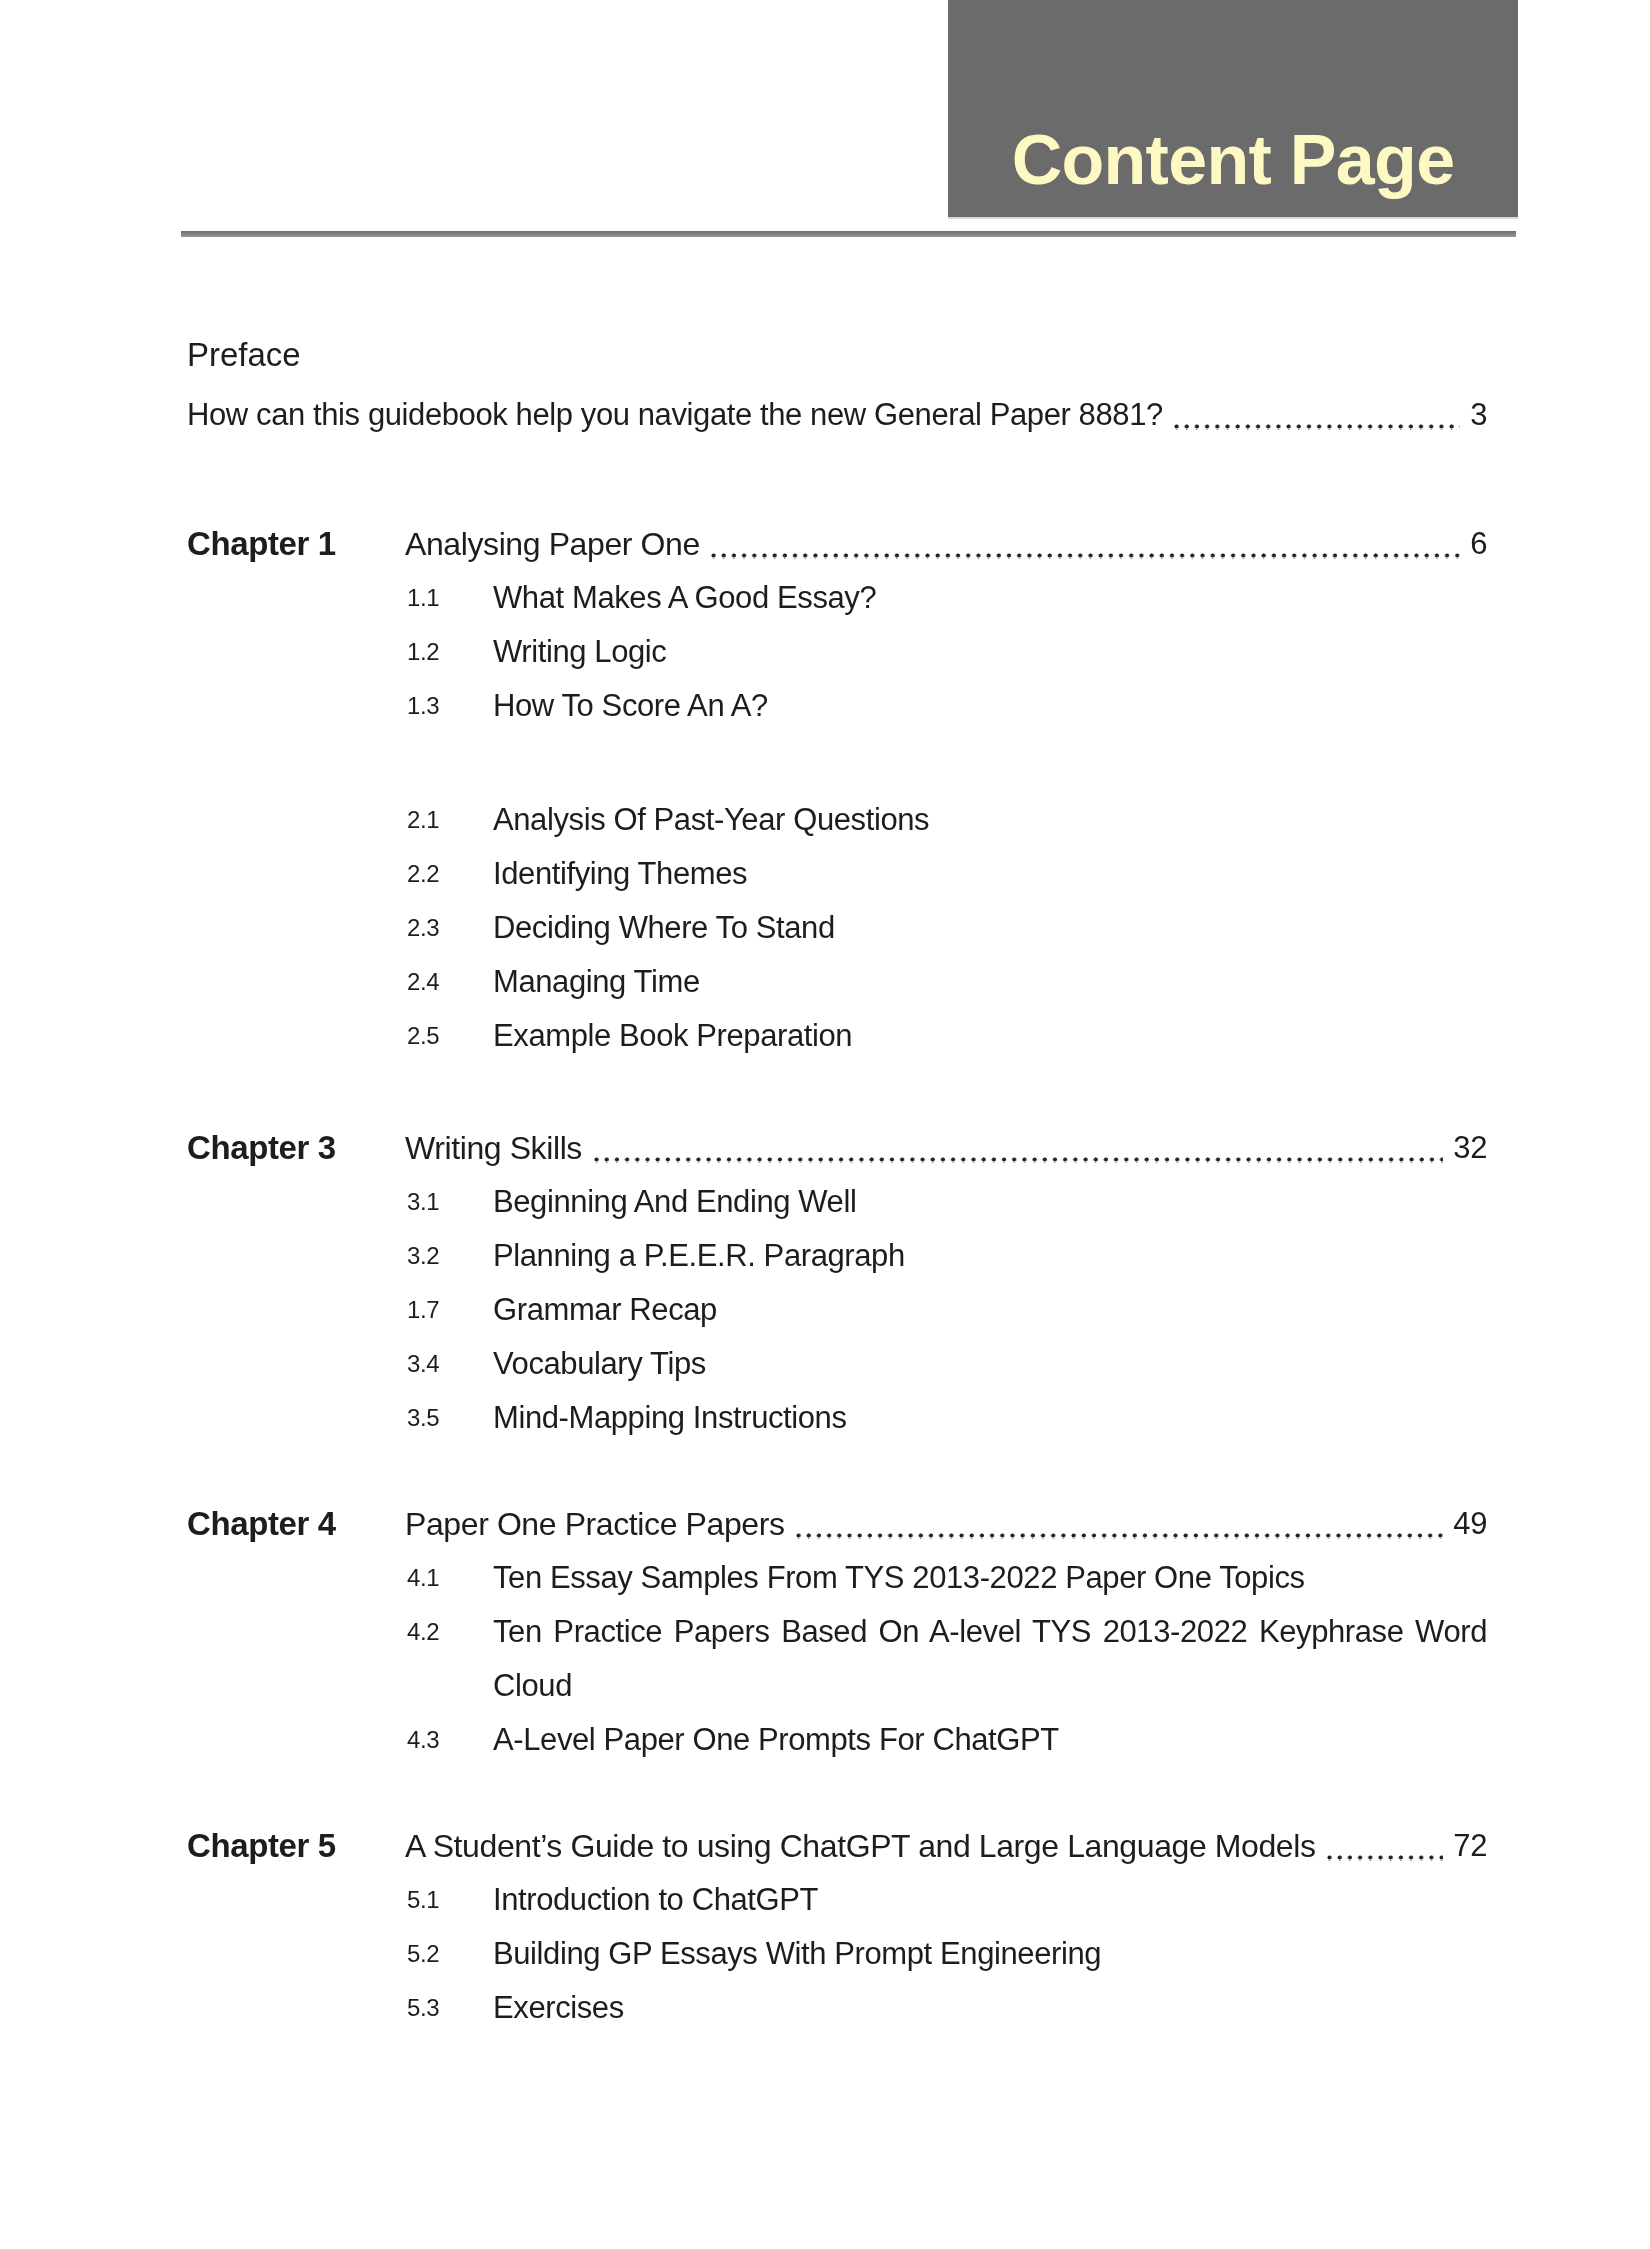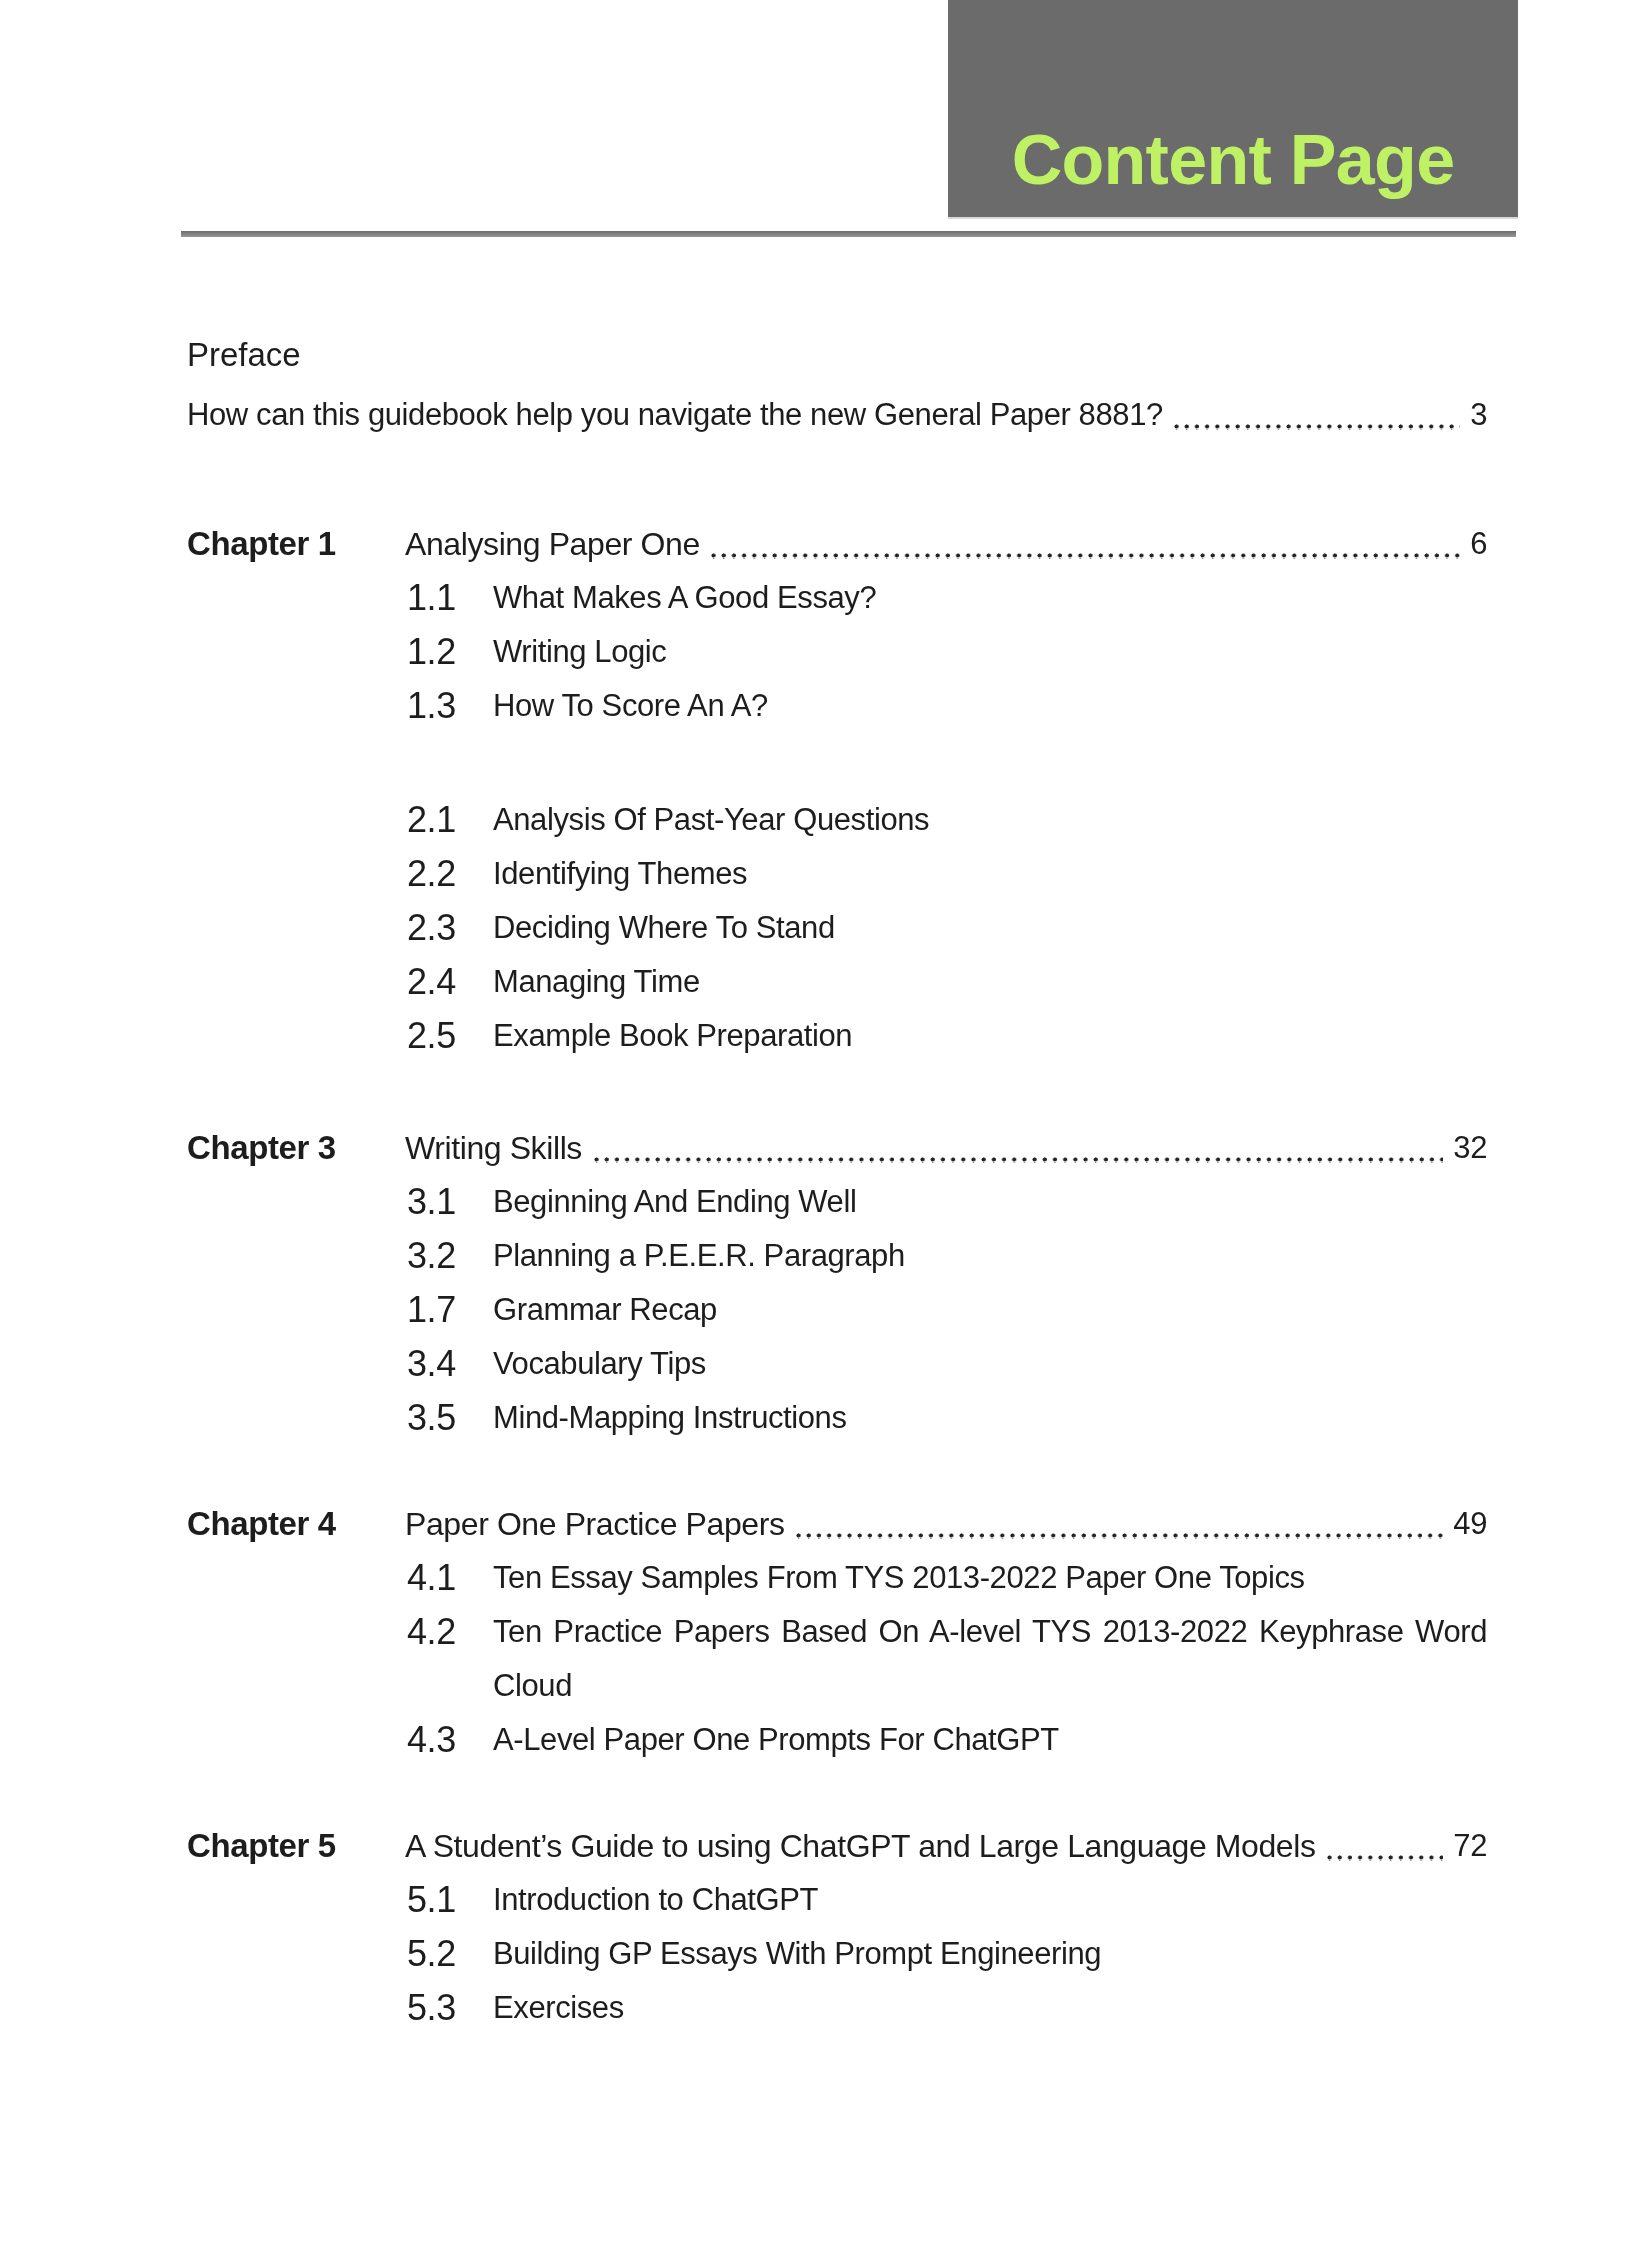--- a/index.html
+++ b/index.html
@@ -81,32 +81,32 @@
     margin: 0 10.2px 12.3px 11.6px;
     background-image: radial-gradient(circle at 2.5px 2.5px, #222222 1.9px, transparent 2.3px);
     background-size: 10.2px 5.1px;
     background-repeat: repeat-x;
     background-position: left bottom;
   }
   .pagenum { font-size: 31px; flex-shrink: 0; letter-spacing: -0.4px; }
 
   .sections { margin-left: 220px; }
   .sec-row { display: flex; line-height: 54px; }
-  .sec-num { width: 86px; flex-shrink: 0; font-size: 36px; letter-spacing: -0.4px; }
+  .sec-num { width: 86px; flex-shrink: 0; font-size: 24px; letter-spacing: -0.4px; }
   .sec-title {
     flex: 1; font-size: 31px;
     letter-spacing: -0.4px;
     text-align: justify;
   }
 </style>
 </head>
 <body>
 
 <div class="header-box" style="background: rgb(107, 107, 107);">
-  <div class="header-title" style="color: #bef264;">Content Page</div>
+  <div class="header-title" style="color: #fef9c3;">Content Page</div>
 </div>
 <div class="header-rule"></div>
 
 <div class="content">
   <div class="preface-head">Preface</div>
   <div class="row preface-row">
     <span class="entry-text">How can this guidebook help you navigate the new General Paper 8881?</span>
     <span class="leader"></span>
     <span class="pagenum">3</span>
   </div>

